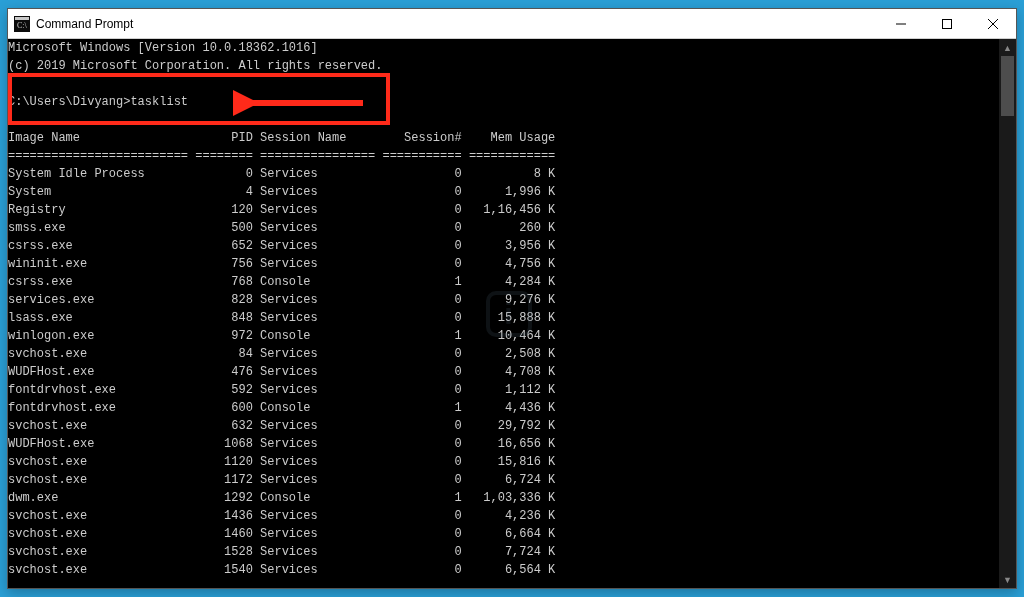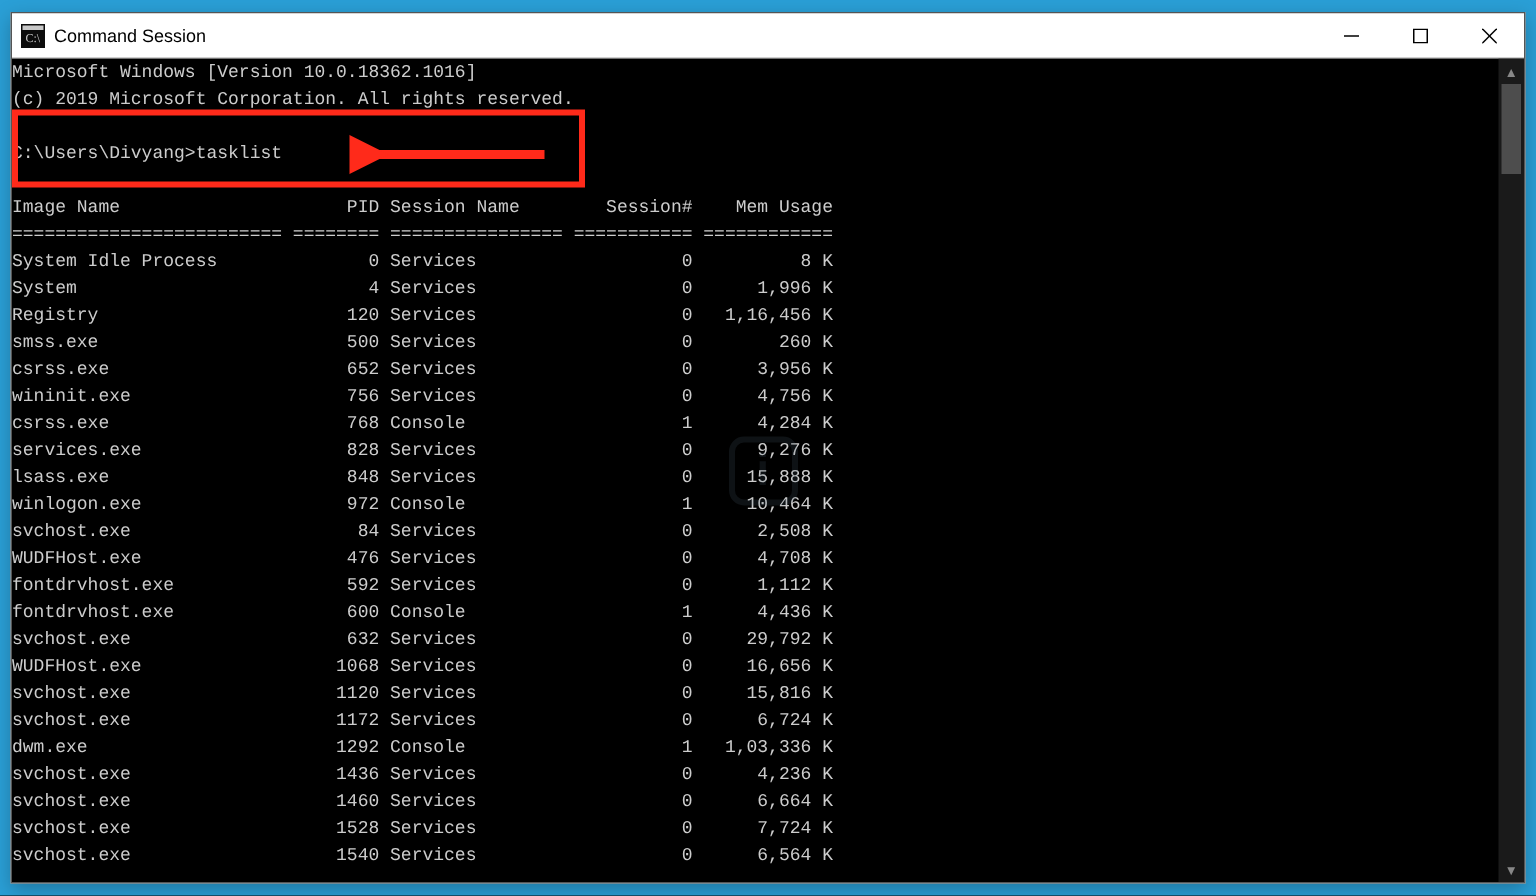--- a/index.html
+++ b/index.html
@@ -150,21 +150,21 @@
 
 <div class="window">
   <div class="titlebar">
     <span class="titlebar-icon">
       <svg viewBox="0 0 16 16">
         <rect x="0" y="0" width="16" height="16" fill="#0c0c0c"></rect>
         <rect x="1" y="1" width="14" height="3" fill="#c8c8c8"></rect>
         <text x="3" y="12" font-size="8" font-family="Consolas" fill="#c8c8c8">C:\</text>
       </svg>
     </span>
-    <span class="titlebar-title">Command Session</span>
+    <span class="titlebar-title">Command Prompt</span>
     <div class="titlebar-controls">
       <div class="titlebar-btn">
         <svg width="10" height="10" viewBox="0 0 10 10">
             <line x1="0" y1="5" x2="10" y2="5" stroke="#000" stroke-width="1"></line>
           </svg>
       </div>
       <div class="titlebar-btn">
         <svg width="10" height="10" viewBox="0 0 10 10">
             <rect x="0.5" y="0.5" width="9" height="9" fill="none" stroke="#000" stroke-width="1"></rect>
           </svg>

